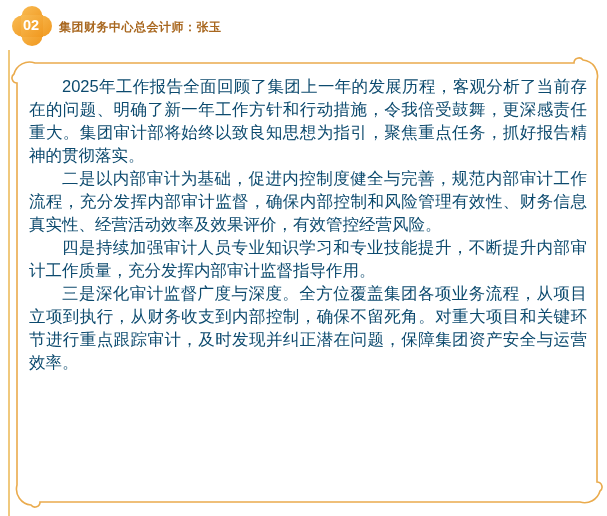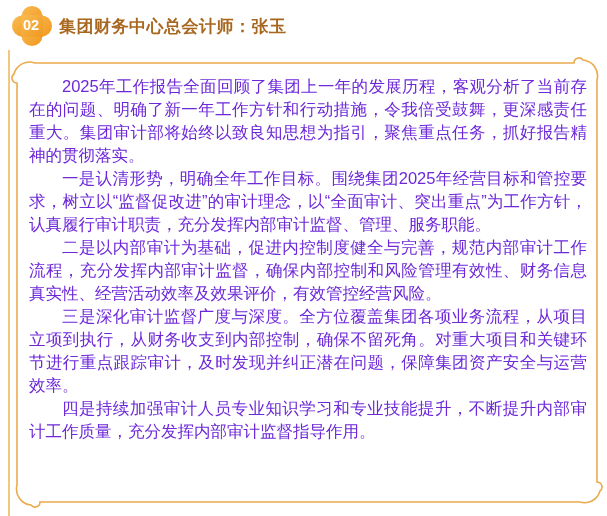--- a/index.html
+++ b/index.html
@@ -26,21 +26,21 @@
     align-items: flex-start;
   }
   .badge-wrap {
     margin: 6px 0 0 12px;
     width: 40px;
     height: 40px;
     flex: 0 0 auto;
   }
   .section-title {
     margin: 16px 0 0 7px;
-    font-size: 17px;
+    font-size: 12px;
     font-weight: 700;
     letter-spacing: 0.5px;
     color: #a8671f;
     line-height: 22px;
   }
 
   
   .accent-line {
     position: absolute;
     left: 8px;
@@ -71,21 +71,21 @@
     top: 0;
     width: 583px;
     height: 443px;
     box-sizing: border-box;
     padding: 13px 12px 14px 13px;
   }
   .card-content p {
     margin: 0;
     font-size: 16.5px;
     line-height: 23px;
-    color: #6d28d9;
+    color: #0c4a6e;
     text-align: justify;
     text-indent: 2em;
     letter-spacing: 0;
     word-break: break-all;
   }
   svg { display: block; }
 </style>
 </head>
 <body>
 
@@ -125,18 +125,17 @@
              H 24
              a 5,5 0 0 1 -9,3
              a 16,16 0 0 1 -14,-20
              V 21
              a 5,5 0 0 1 -3,-9
              a 16,16 0 0 1 21,-11
              Z" fill="none" stroke="#eaab4d" stroke-width="1.6" stroke-linecap="round"></path>
   </svg>
   <div class="card-content">
       <p>2025年工作报告全面回顾了集团上一年的发展历程，客观分析了当前存在的问题、明确了新一年工作方针和行动措施，令我倍受鼓舞，更深感责任重大。集团审计部将始终以致良知思想为指引，聚焦重点任务，抓好报告精神的贯彻落实。</p>
-      <p>一是认清形势，明确全年工作目标。围绕集团2025年经营目标和管控要求，树立以“监督促改进”的审计理念，以“全面审计、突出重点”为工作方针，认真履行审计职责，充分发挥内部审计监督、管理、服务职能。</p>
       <p>二是以内部审计为基础，促进内控制度健全与完善，规范内部审计工作流程，充分发挥内部审计监督，确保内部控制和风险管理有效性、财务信息真实性、经营活动效率及效果评价，有效管控经营风险。</p>
+      <p>四是持续加强审计人员专业知识学习和专业技能提升，不断提升内部审计工作质量，充分发挥内部审计监督指导作用。</p>
       <p>三是深化审计监督广度与深度。全方位覆盖集团各项业务流程，从项目立项到执行，从财务收支到内部控制，确保不留死角。对重大项目和关键环节进行重点跟踪审计，及时发现并纠正潜在问题，保障集团资产安全与运营效率。</p>
-      <p>四是持续加强审计人员专业知识学习和专业技能提升，不断提升内部审计工作质量，充分发挥内部审计监督指导作用。</p>
     </div>
 </section>
 
 </body></html>

